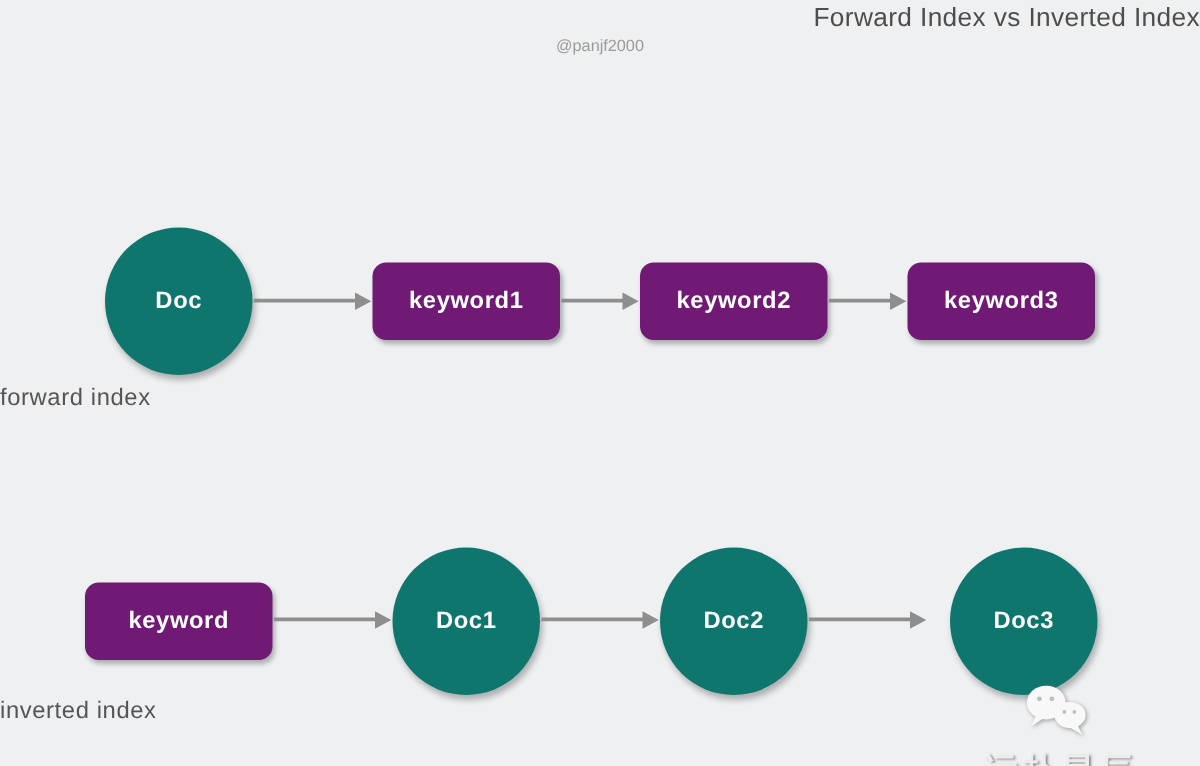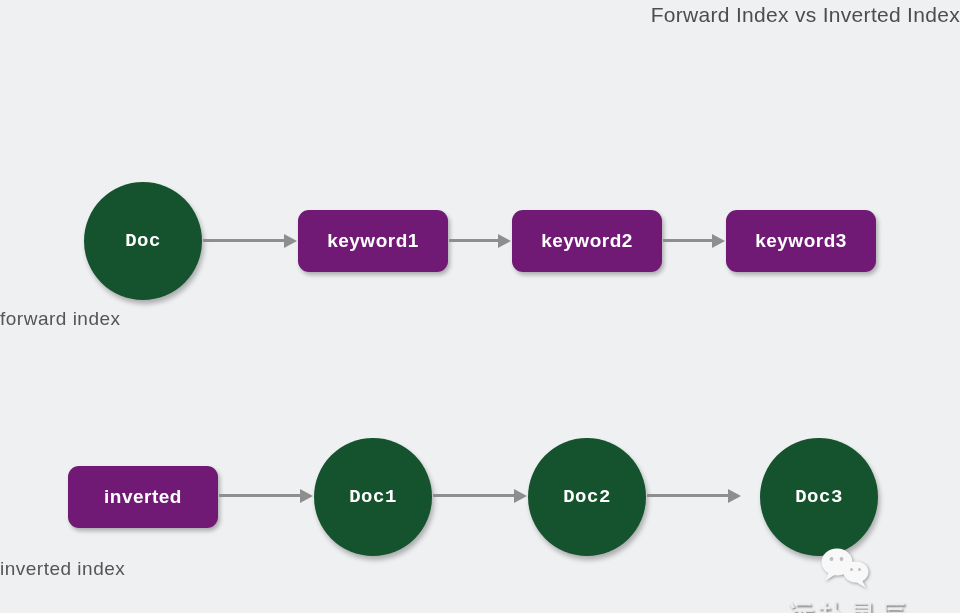--- a/index.html
+++ b/index.html
@@ -35,23 +35,22 @@
     color: #ffffff;
     font-weight: bold;
     font-size: 19px;
     text-align: center;
     letter-spacing: 0.5px;
   }
   .circle {
     width: 118px; height: 118px;
     line-height: 118px;
     border-radius: 50%;
-    background: #14532d;
+    background: #0f766e;
     box-shadow: 2px 4px 5px rgba(0,0,0,0.28);
-    font-family: Liberation Mono, monospace;
   }
   .rect {
     width: 150px; height: 62px;
     line-height: 62px;
     border-radius: 11px;
     background: #701a75;
     box-shadow: 2px 3px 4px rgba(0,0,0,0.28);
   }
 
   .arrow {
@@ -98,31 +97,32 @@
     text-shadow: 1.5px 1.5px 2px rgba(120,120,120,0.85), -0.5px -0.5px 1px rgba(255,255,255,0.9);
     white-space: nowrap;
   }
 </style>
 </head>
 <body>
 
 <div class="canvas">
 
   <div class="title">Forward Index vs Inverted Index</div>
+  <div class="subtitle">@panjf2000</div>
 
   <div class="node circle" style="left:84px; top:182px;">Doc</div>
   <div class="arrow" style="left:203px; top:239px; width:82px;"></div>
   <div class="node rect" style="left:298px; top:210px;">keyword1</div>
   <div class="arrow" style="left:449px; top:239px; width:50px;"></div>
   <div class="node rect" style="left:512px; top:210px;">keyword2</div>
   <div class="arrow" style="left:663px; top:239px; width:50px;"></div>
   <div class="node rect" style="left:726px; top:210px;">keyword3</div>
   <div class="caption" style="top:308px;">forward index</div>
 
-  <div class="node rect" style="left:68px; top:466px;">inverted</div>
+  <div class="node rect" style="left:68px; top:466px;">keyword</div>
   <div class="arrow" style="left:219px; top:494px; width:82px;"></div>
   <div class="node circle" style="left:314px; top:438px;">Doc1</div>
   <div class="arrow" style="left:433px; top:494px; width:82px;"></div>
   <div class="node circle" style="left:528px; top:438px;">Doc2</div>
   <div class="arrow" style="left:647px; top:494px; width:82px;"></div>
   <div class="node circle" style="left:760px; top:438px;">Doc3</div>
   <div class="caption" style="top:558px;">inverted index</div>
 
   <div class="watermark">
     <span>

